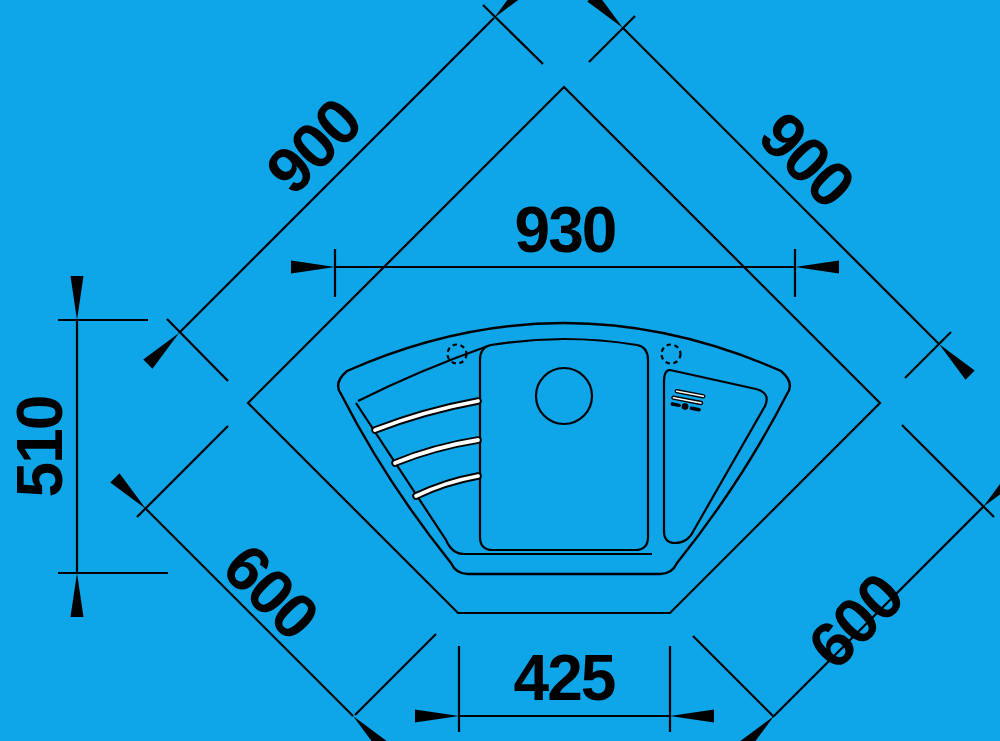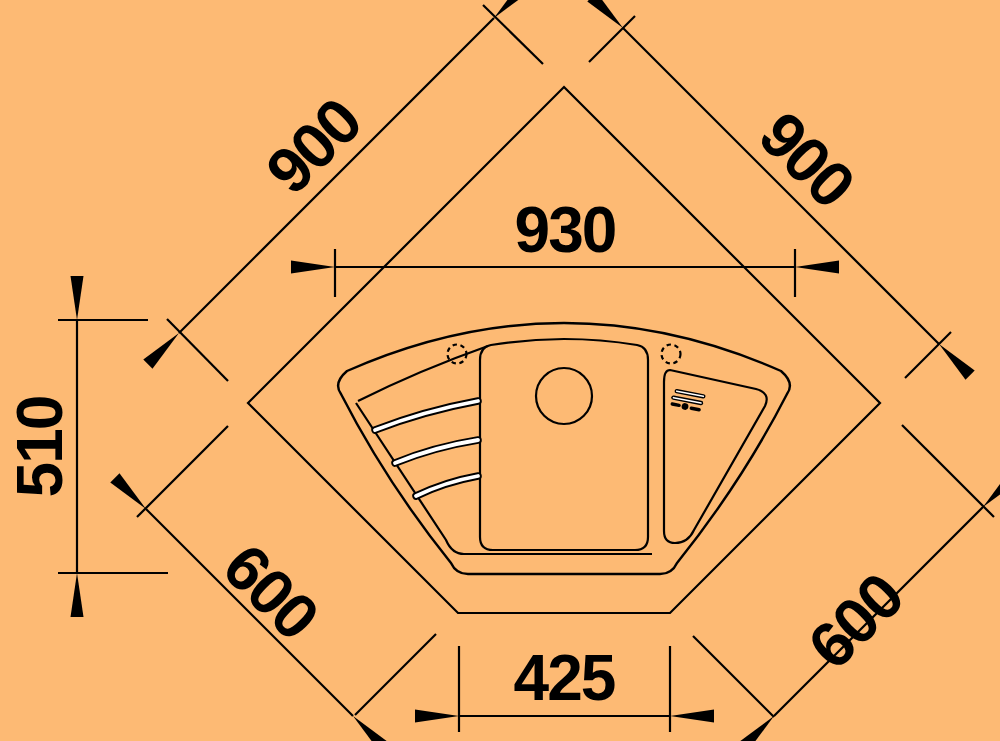--- a/index.html
+++ b/index.html
@@ -6,21 +6,21 @@
     margin: 0;
     padding: 0;
     background: #ffffff;
     width: 1000px;
     height: 741px;
     overflow: hidden;
   }
   .drawing-wrap {
     width: 1000px;
     height: 741px;
-    background: #fdba74;
+    background: #0ea5e9;
   }
   svg {
     display: block;
   }
   .dim-text {
     font-family: "Liberation Sans", "DejaVu Sans", sans-serif;
     font-weight: bold;
     font-size: 64px;
     letter-spacing: -2px;
     fill: #000000;

